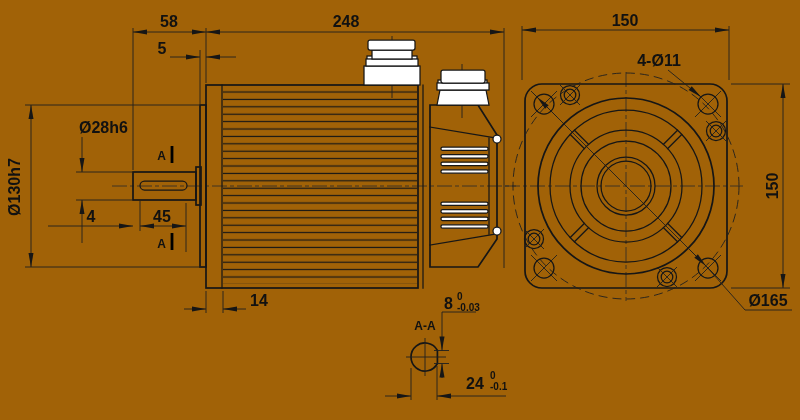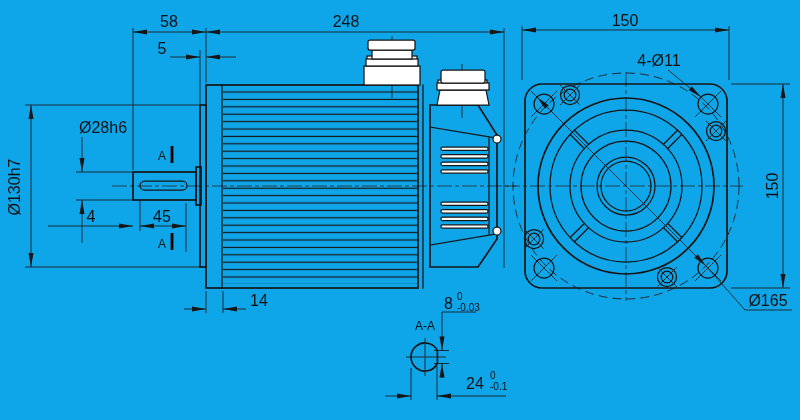--- a/index.html
+++ b/index.html
@@ -1,16 +1,16 @@
 <!DOCTYPE html>
 <html><head>
 <meta charset="utf-8">
 <style>
   html,body{margin:0;padding:0;background:#ffffff;}
-  #stage{width:800px;height:420px;background:#0ea5e9;position:relative;overflow:hidden;}
+  #stage{width:800px;height:420px;background:#a16207;position:relative;overflow:hidden;font-weight:bold;}
   svg{display:block;}
   .obj{stroke:#161616;stroke-width:1.7;fill:none;stroke-linecap:square;}
   .obj2{stroke:#161616;stroke-width:1.25;fill:none;stroke-linecap:square;}
   .objw{stroke:#161616;stroke-width:1.25;fill:#ffffff;}
   .thin{stroke:#1f1f1f;stroke-width:0.9;fill:none;}
   .cl{stroke:#2a2a2a;stroke-width:0.8;fill:none;stroke-dasharray:15 3 4 3;}
   .dash{stroke:#1f1f1f;stroke-width:0.9;fill:none;stroke-dasharray:9 5;}
   .thick{stroke:#000;stroke-width:2.8;fill:none;}
   text{font-family:"Liberation Sans","DejaVu Sans",sans-serif;fill:#111;}
   .dim{font-size:16px;}

